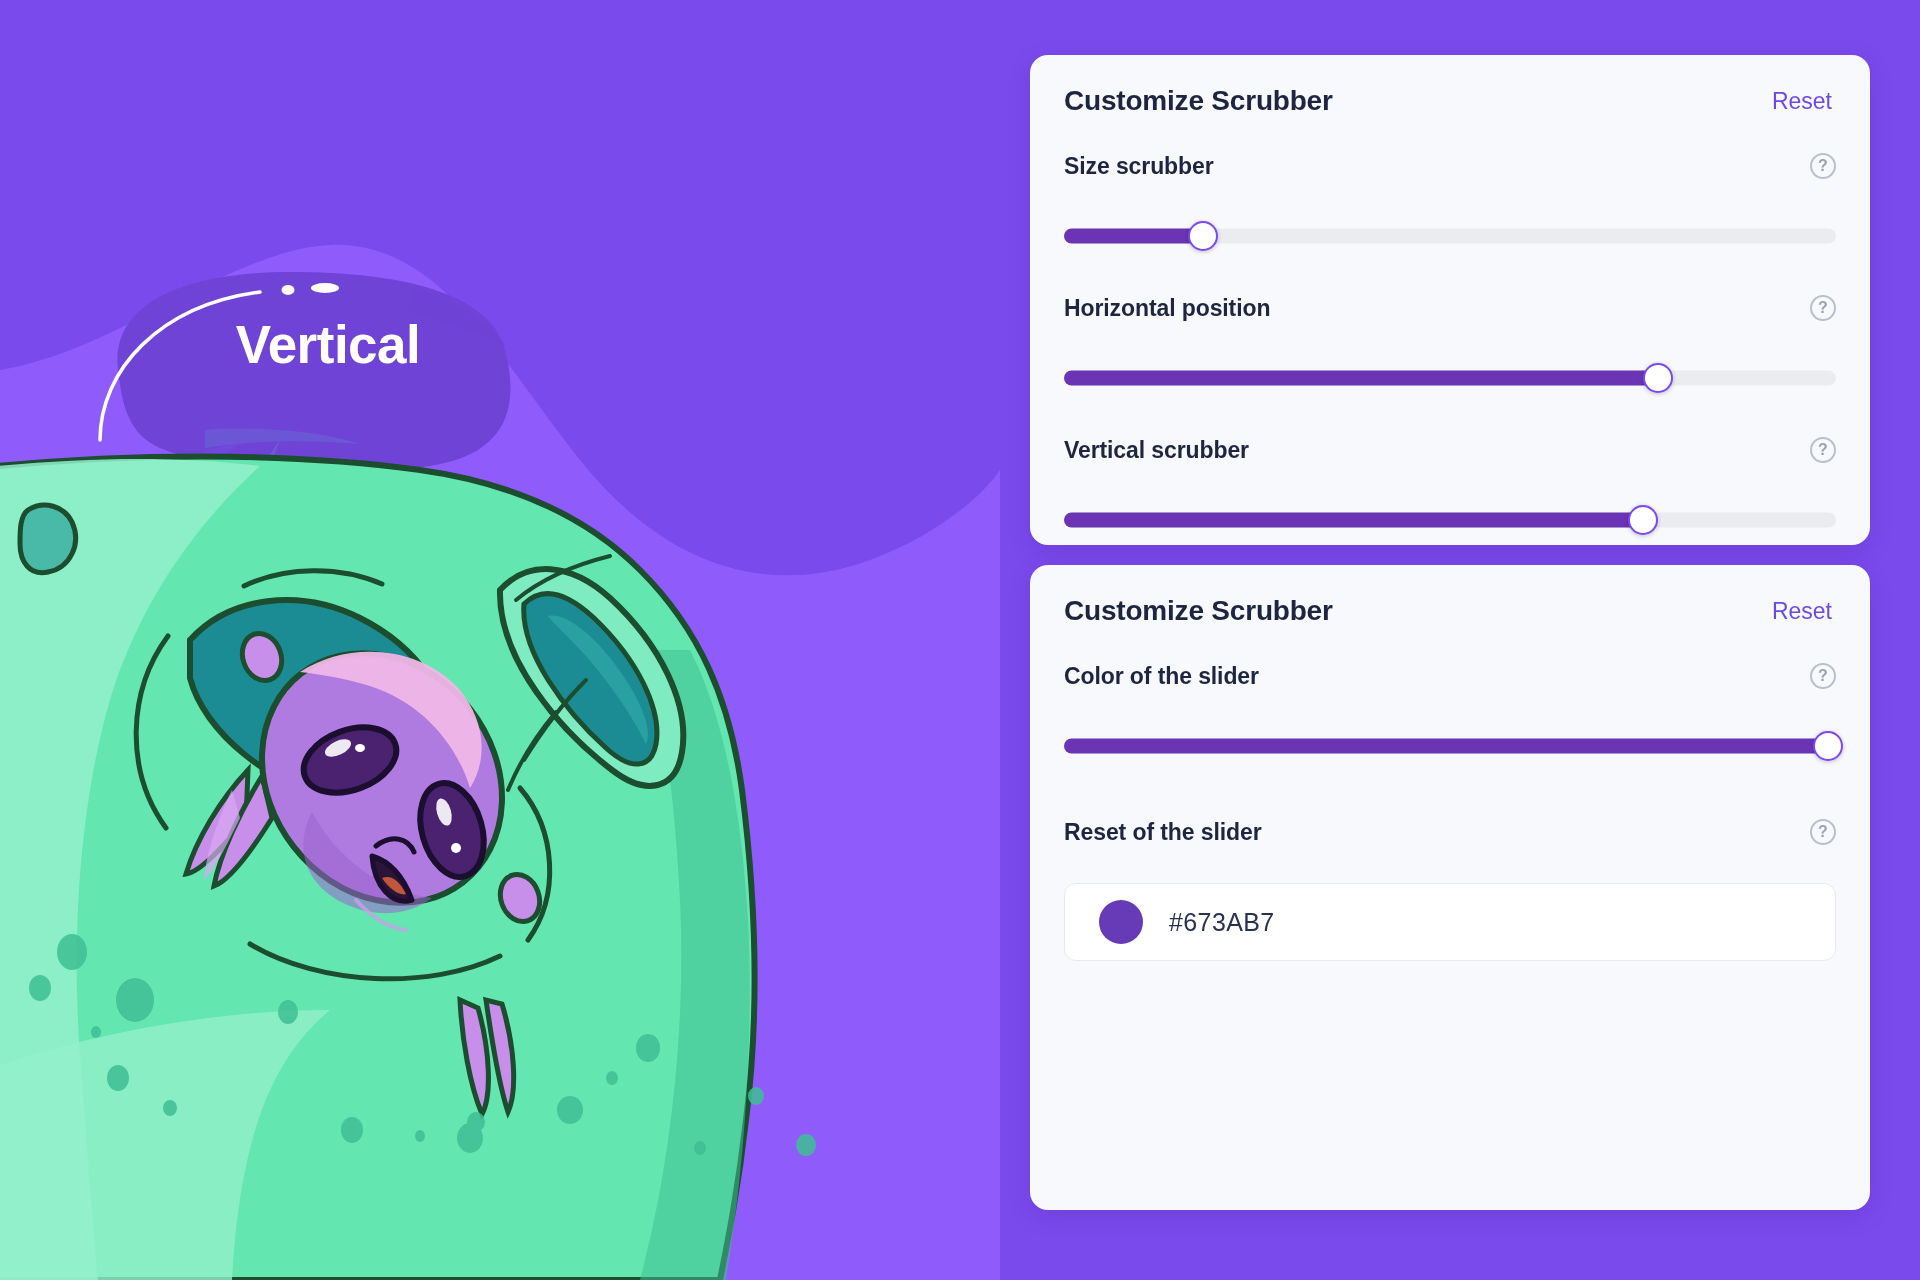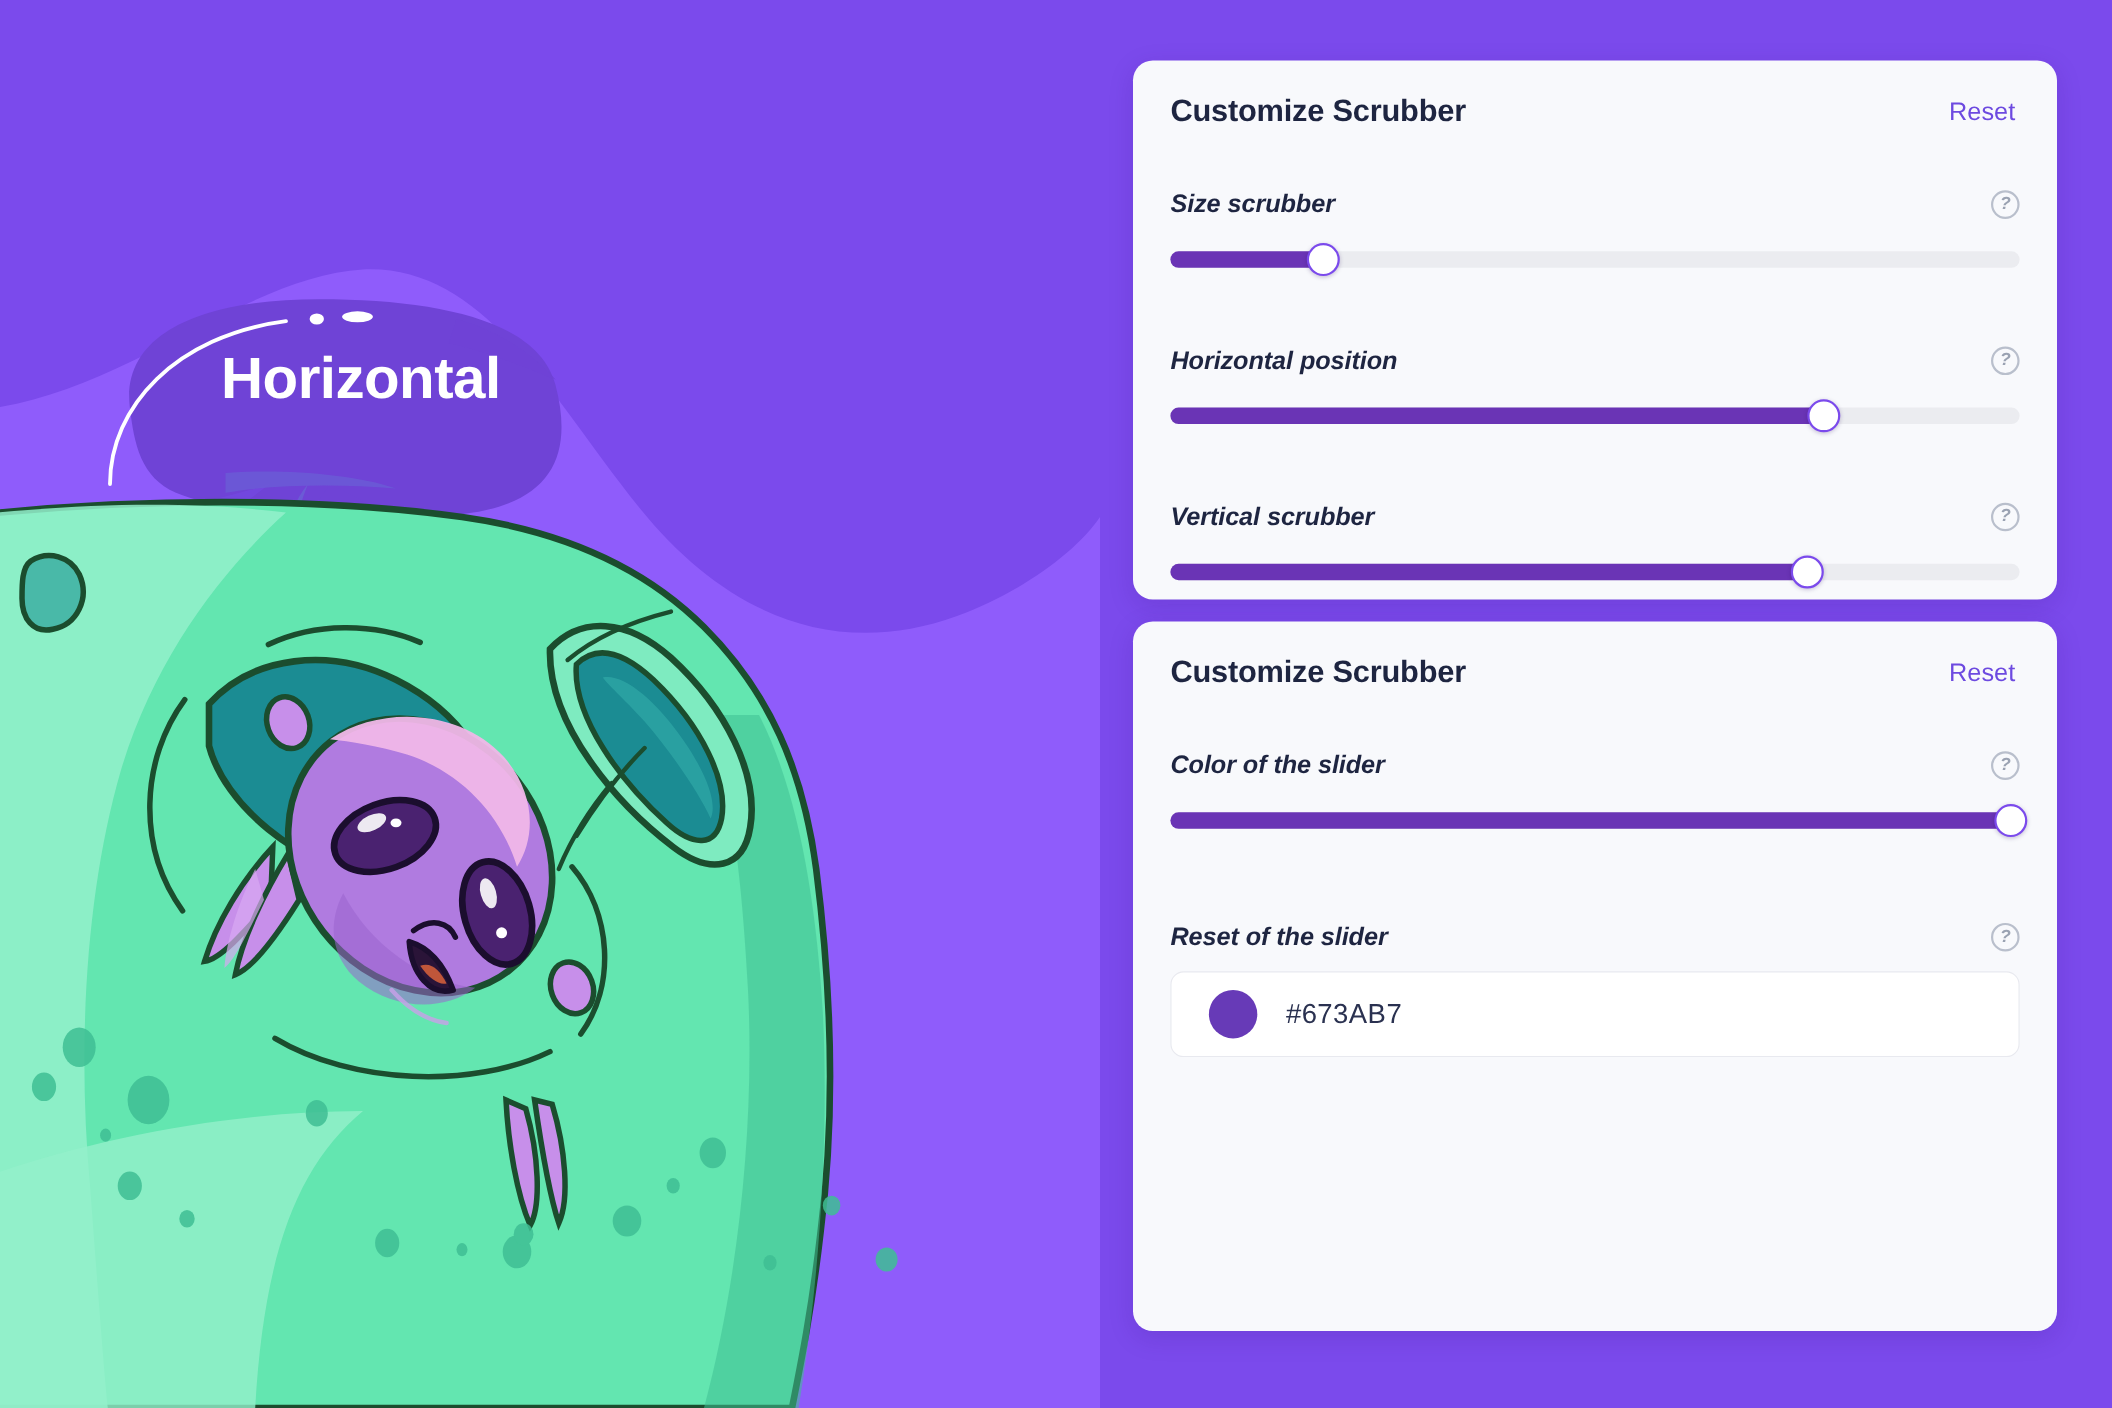--- a/index.html
+++ b/index.html
@@ -68,24 +68,23 @@
     color:#6D4AE0;
     cursor:pointer;
     background:none; border:none;
     font-family:inherit;
     padding:2px 4px;
   }
 
   .field { padding-top:6px; }
   .field-row {
     display:flex;
-    align-items:flex-end;
+    align-items:flex-start;
     justify-content:space-between;
     height:46px;
-    font-style:italic;
   }
   .field-label {
     font-size:23px;
     font-weight:700;
     color:#1E2541;
     letter-spacing:-0.1px;
   }
   .help-icon {
     width:26px; height:26px;
     border-radius:50%;
@@ -291,21 +290,21 @@
       <ellipse cx="570" cy="1110" rx="13" ry="14"></ellipse>
       <ellipse cx="612" cy="1078" rx="6" ry="7"></ellipse>
       <ellipse cx="648" cy="1048" rx="12" ry="14"></ellipse>
       <ellipse cx="756" cy="1096" rx="8" ry="9"></ellipse>
       <ellipse cx="700" cy="1148" rx="6" ry="7"></ellipse>
       <ellipse cx="806" cy="1145" rx="10" ry="11"></ellipse>
     </g>
   </svg>
 
   <div id="bubble-text">
-    <div>Horizontal</div>
+    <div>Vertical</div>
   </div>
 </div>
 
 <div id="panel">
 
   <div class="card" id="card-1">
     <div class="card-head">
       <div class="card-title">Customize Scrubber</div>
       <button class="reset-btn">Reset</button>
     </div>

